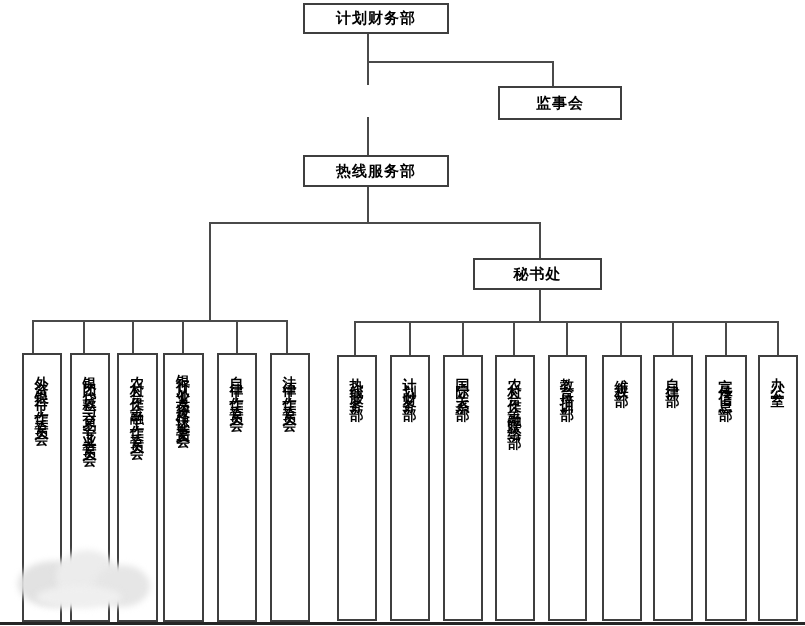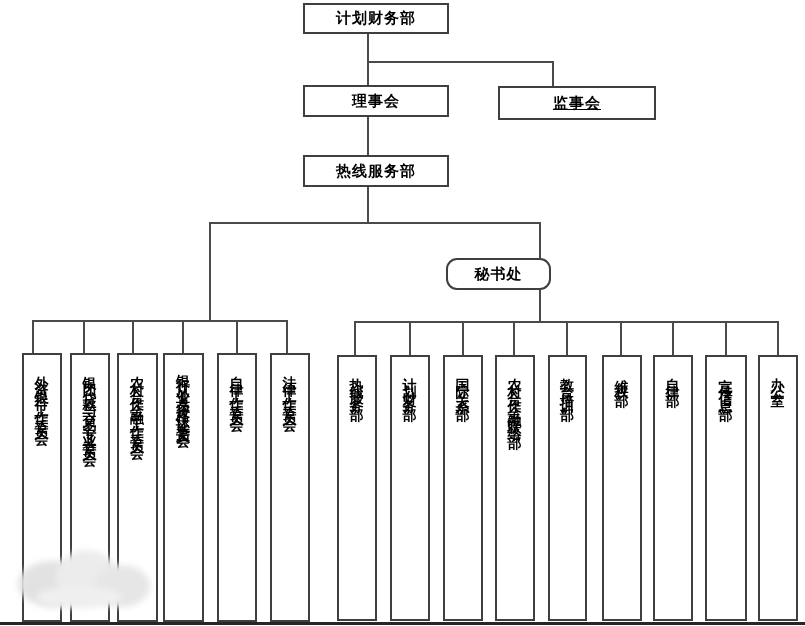--- a/index.html
+++ b/index.html
@@ -40,23 +40,23 @@
   .bottom-rule{position:absolute;left:0;top:622px;width:805px;height:3px;background:#262626;}
   .smudge{position:absolute;border-radius:50%;filter:blur(3px);z-index:5;}
   .s1{left:18px;top:561px;width:70px;height:46px;background:#e2e2e2;}
   .s2{left:56px;top:550px;width:62px;height:54px;background:#ececec;}
   .s3{left:94px;top:565px;width:56px;height:42px;background:#e6e6e6;}
   .s4{left:36px;top:586px;width:86px;height:22px;background:#efefef;}
 
   
   .n-assembly{left:303px;top:3px;width:146px;height:31px;}
   .n-council{left:303px;top:85px;width:146px;height:32px;}
-  .n-supervisory{left:498px;top:86px;width:158px;height:34px;text-decoration:underline;}
+  .n-supervisory{left:498px;top:86px;width:124px;height:34px;}
   .n-standing{left:303px;top:155px;width:146px;height:32px;}
-  .n-secretariat{left:446px;top:258px;width:105px;height:32px;border-radius:11px;}
+  .n-secretariat{left:473px;top:258px;width:129px;height:32px;}
 
   .c0{left:22px;top:353px;width:40px;height:269px;}
   .c1{left:70px;top:353px;width:40px;height:269px;}
   .c2{left:117px;top:353px;width:41px;height:269px;}
   .c3{left:163px;top:353px;width:41px;height:269px;}
   .c4{left:217px;top:353px;width:40px;height:269px;}
   .c5{left:270px;top:353px;width:40px;height:269px;}
 
   .d0{left:337px;top:355px;width:40px;height:266px;}
   .d1{left:390px;top:355px;width:40px;height:266px;}
@@ -97,23 +97,20 @@
   <div class="vl" style="left:462px;top:321px;height:35px;"></div>
   <div class="vl" style="left:513px;top:321px;height:35px;"></div>
   <div class="vl" style="left:566px;top:321px;height:35px;"></div>
   <div class="vl" style="left:620px;top:321px;height:35px;"></div>
   <div class="vl" style="left:672px;top:321px;height:35px;"></div>
   <div class="vl" style="left:725px;top:321px;height:35px;"></div>
   <div class="vl" style="left:777px;top:321px;height:35px;"></div>
 
   <div class="box hbox n-assembly">
     <span>计划财务部</span>
-  </div>
-  <div class="box hbox n-council">
-    <span>理事会</span>
   </div>
   <div class="box hbox n-supervisory">
     <span>监事会</span>
   </div>
   <div class="box hbox n-standing">
     <span>热线服务部</span>
   </div>
   <div class="box hbox n-secretariat">
     <span>秘书处</span>
   </div>

